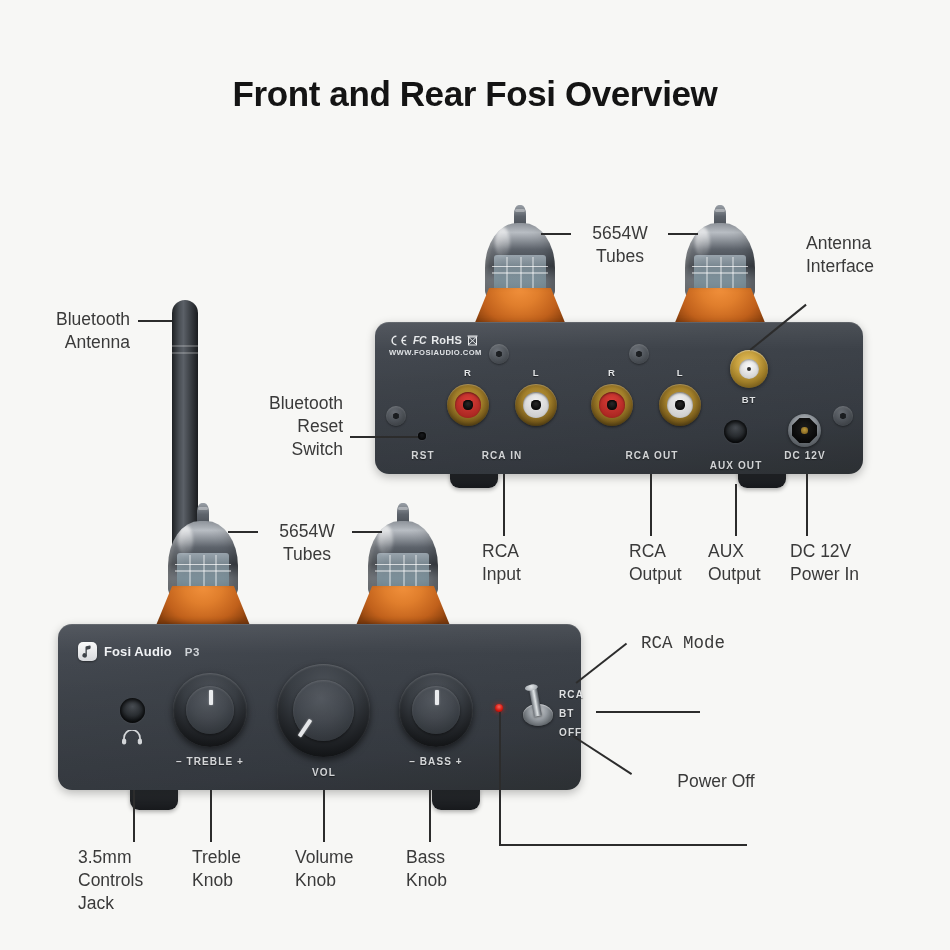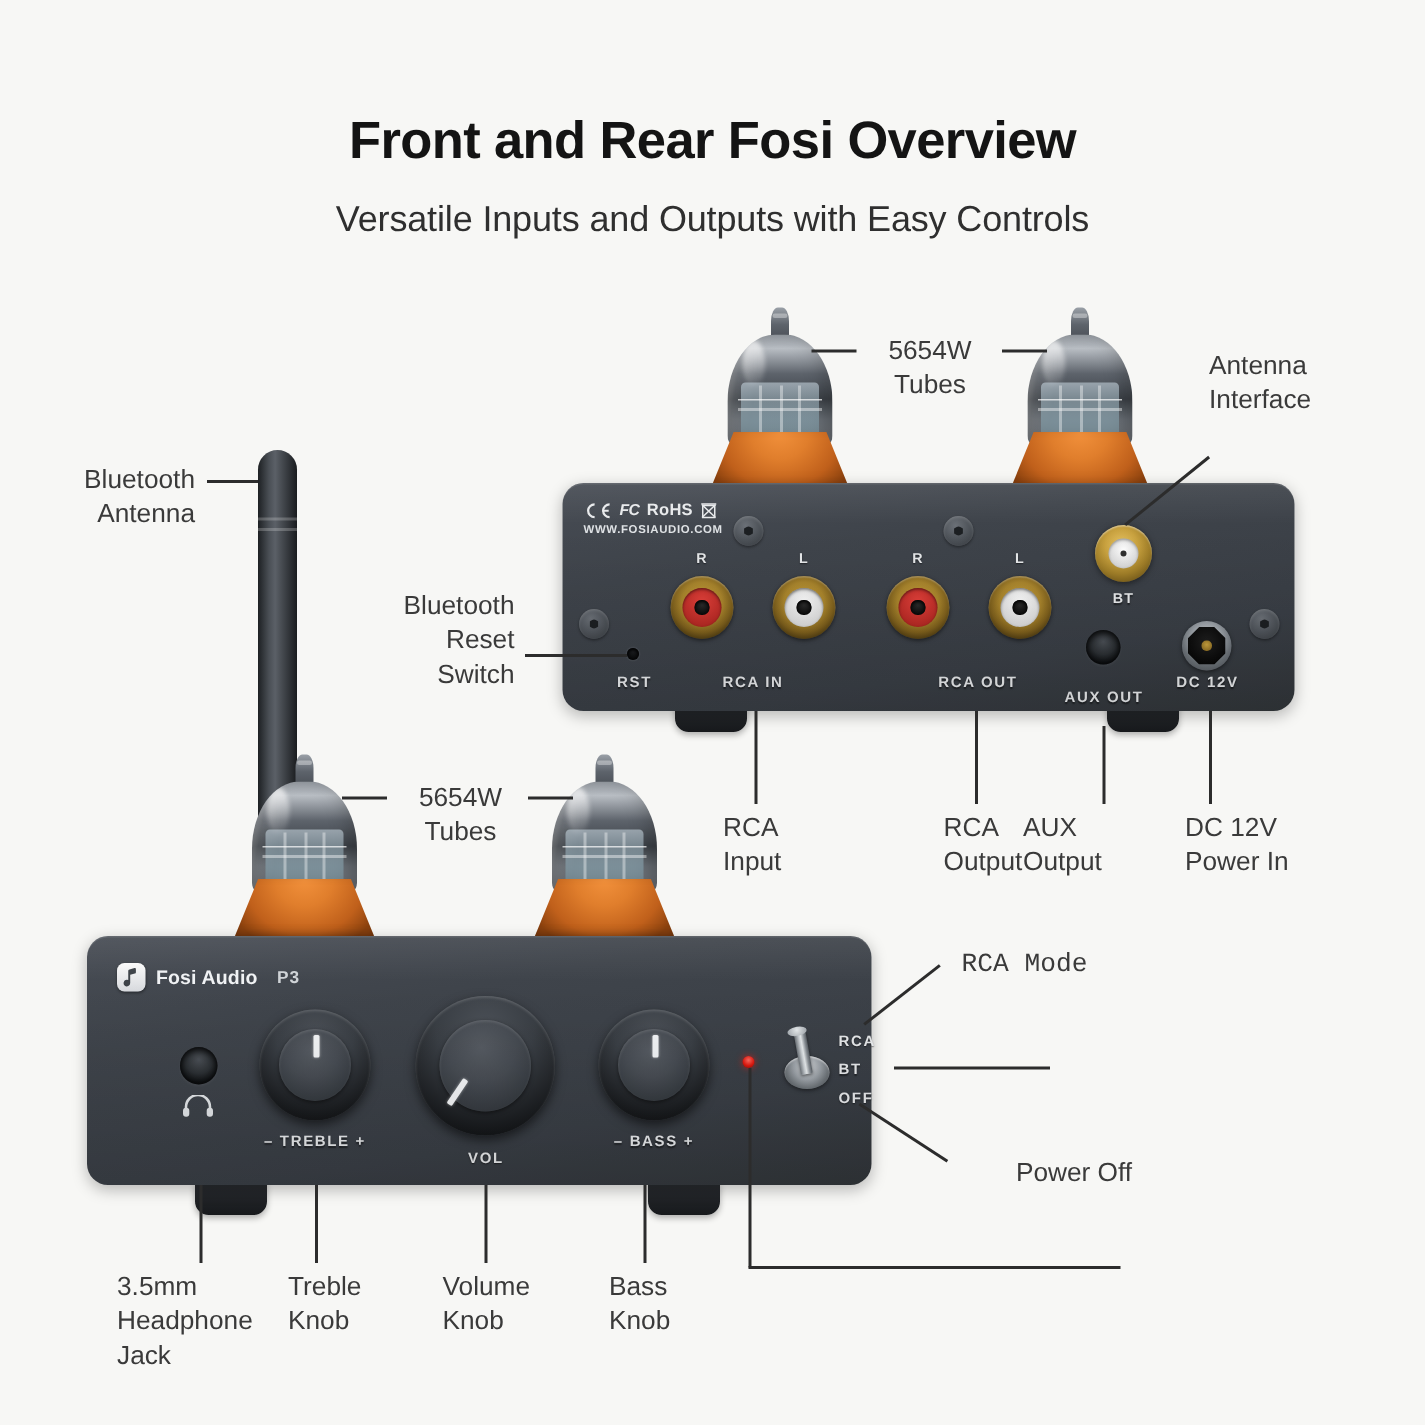--- a/index.html
+++ b/index.html
@@ -284,21 +284,20 @@
     font-size:7.6px;font-weight:bold;color:#dfe2e5;letter-spacing:.45px;white-space:nowrap;
   }
   .hp-icon{position:absolute;}
 </style>
 </head>
 <body>
 
 <div id="stage">
 
   <div class="title">Front and Rear Fosi Overview</div>
-  <div class="subtitle">Versatile Inputs and Outputs with Easy Controls</div>
 
   <div class="tube" style="left:472px;top:205px;width:96px;height:125px;">
     <div class="nipple"></div>
     <div class="glass">
       <div class="sheen"></div>
       <div class="inner"></div>
       <div class="post" style="left:30%;"></div>
       <div class="post" style="left:50%;"></div>
       <div class="post" style="left:68%;"></div>
       <div class="grid1"></div>
@@ -520,41 +519,41 @@
 
   <div class="lead v" style="left:503px;top:474px;height:62px;"></div>
   <div class="callout" style="left:482px;top:540px;width:90px;">RCA
 Input</div>
 
   <div class="lead v" style="left:650px;top:474px;height:62px;"></div>
   <div class="callout" style="left:629px;top:540px;width:90px;">RCA
 Output</div>
 
   <div class="lead v" style="left:735px;top:484px;height:52px;"></div>
-  <div class="callout" style="left:682px;top:540px;width:90px;">AUX
+  <div class="callout" style="left:708px;top:540px;width:90px;">AUX
 Output</div>
 
   <div class="lead v" style="left:806px;top:474px;height:62px;"></div>
   <div class="callout" style="left:790px;top:540px;width:110px;">DC 12V
 Power In</div>
 
   <div class="callout" style="left:641px;top:632px;width:150px;font-family:Liberation Mono, monospace;">RCA Mode</div>
   <div class="lead diag" style="left:576px;top:682px;width:64px;transform:rotate(-38deg);"></div>
 
   <div class="lead h" style="left:596px;top:711px;width:104px;"></div>
 
   <div class="callout" style="left:641px;top:770px;width:150px;text-align:center;">Power Off</div>
   <div class="lead diag" style="left:573px;top:735px;width:70px;transform:rotate(33deg);"></div>
 
   <div class="lead v" style="left:499px;top:712px;height:133px;"></div>
   <div class="lead h" style="left:499px;top:844px;width:248px;"></div>
 
   <div class="lead v" style="left:133px;top:790px;height:52px;"></div>
   <div class="callout" style="left:78px;top:846px;width:118px;">3.5mm
-Headphone
+Controls
 Jack</div>
 
   <div class="lead v" style="left:210px;top:790px;height:52px;"></div>
   <div class="callout" style="left:192px;top:846px;width:90px;">Treble
 Knob</div>
 
   <div class="lead v" style="left:323px;top:790px;height:52px;"></div>
   <div class="callout" style="left:295px;top:846px;width:100px;">Volume
 Knob</div>
 

